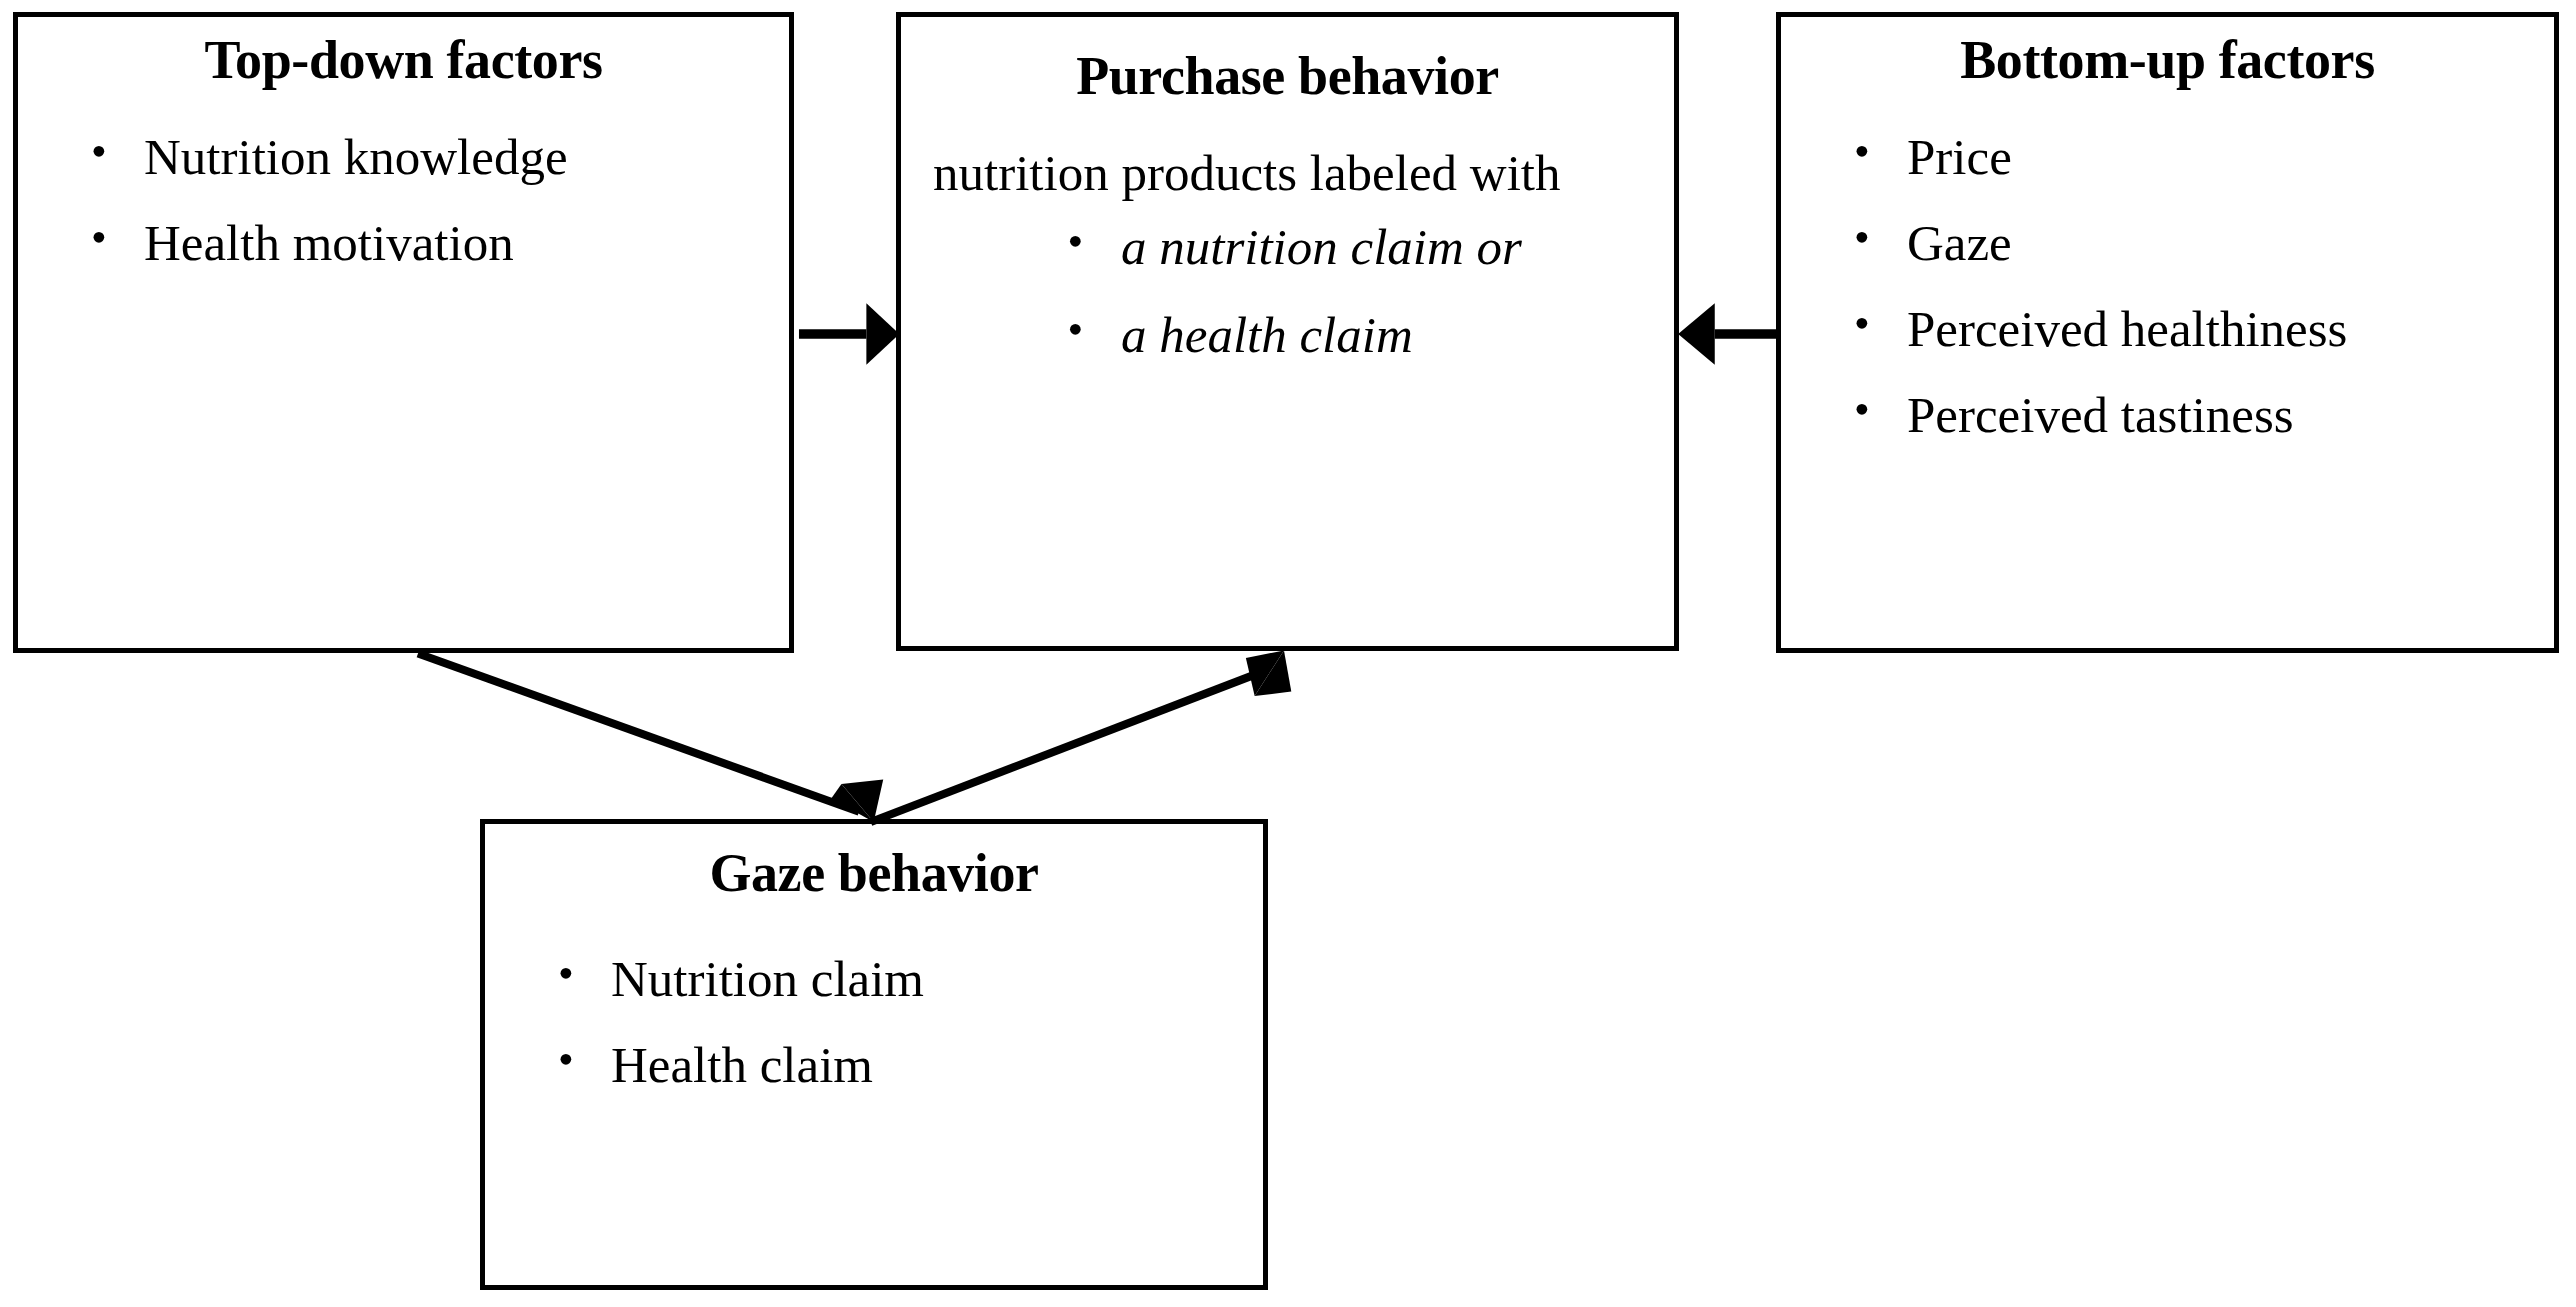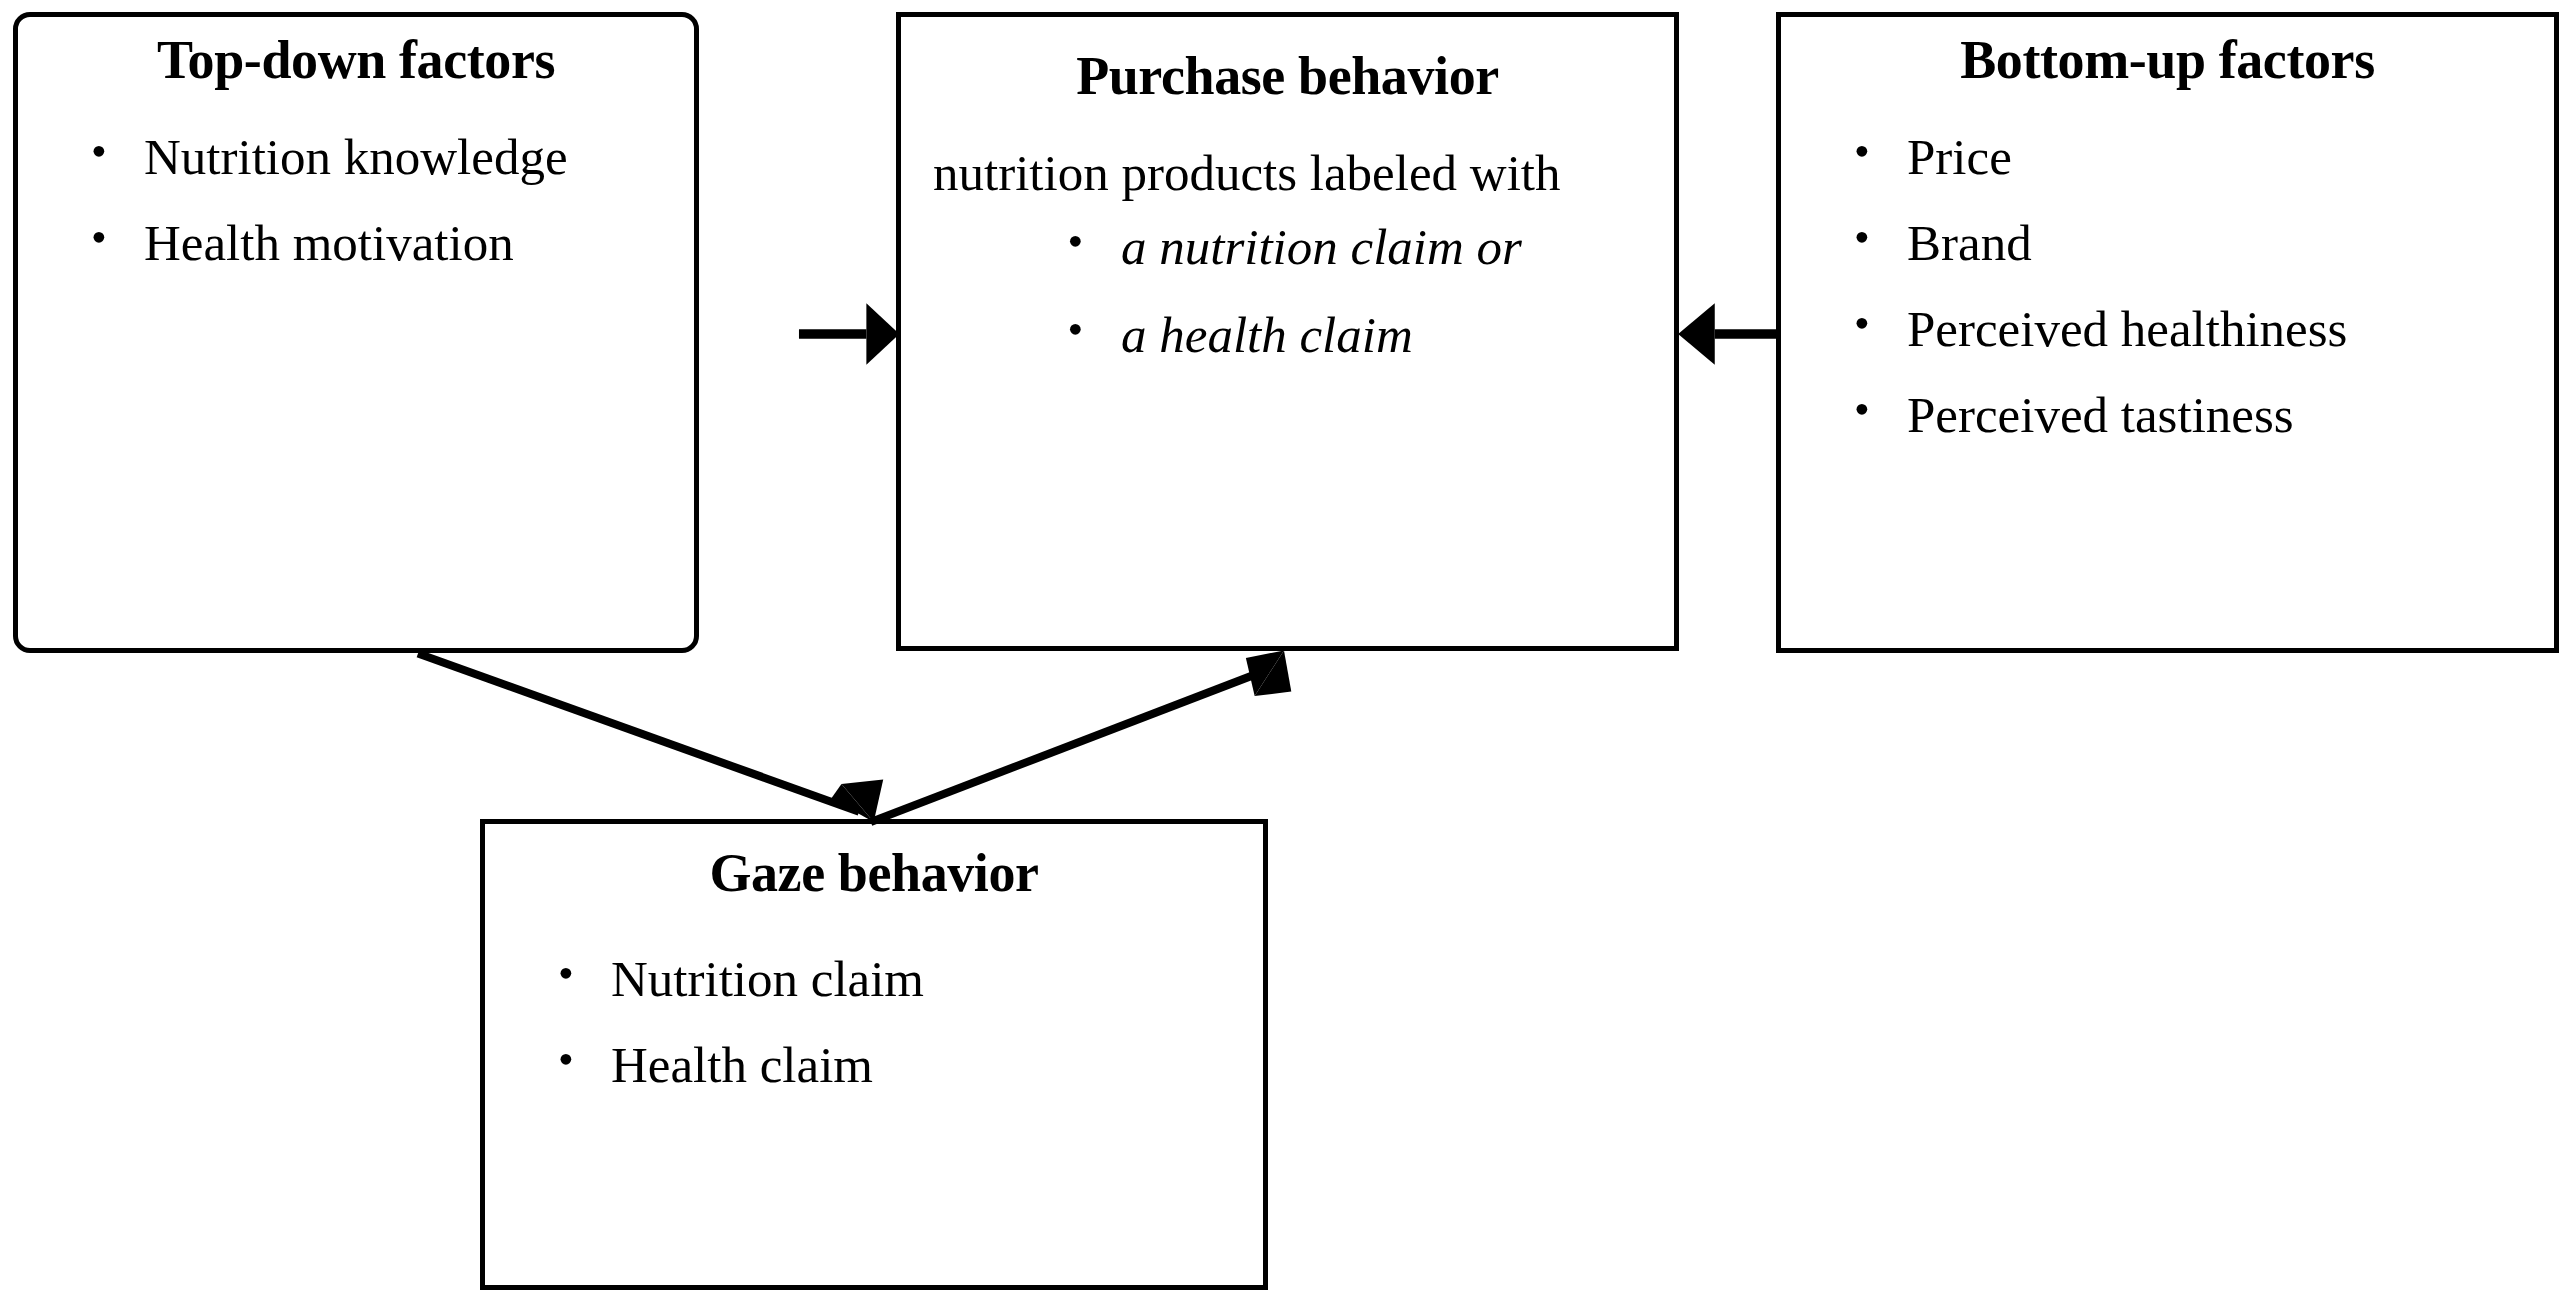--- a/index.html
+++ b/index.html
@@ -58,21 +58,21 @@
     line-height: 1.0;
   }
   ul.bullets.indented > li {
     padding-left: 220px;
   }
   ul.bullets.indented > li::before {
     left: 166px;
   }
 
   
-  #box-topdown   { left: 13px;   top: 11.7px;   width: 686px; height: 641px; border-radius: 17px; }
+  #box-topdown   { left: 13px;   top: 11.7px;   width: 781px; height: 641px; }
   #box-purchase  { left: 896px; top: 11.7px;   width: 783px; height: 639px; }
   #box-bottomup  { left: 1776px; top: 11.7px;   width: 783px; height: 641px; }
   #box-gaze      { left: 480px;  top: 819px; width: 788px; height: 471px; }
 
   #box-topdown .box-title  { margin-top: 16px; }
   #box-purchase .box-title { margin-top: 32px; }
   #box-bottomup .box-title { margin-top: 16px; text-align: center; }
   #box-gaze .box-title     { margin-top: 22px; }
 
   #box-topdown  ul.bullets { margin-top: 45px; }
@@ -115,21 +115,21 @@
     <ul class="bullets indented">
       <li>a nutrition claim or</li>
       <li>a health claim</li>
     </ul>
   </div>
 
   <div class="box" id="box-bottomup">
     <div class="box-title">Bottom-up factors</div>
     <ul class="bullets">
       <li>Price</li>
-      <li>Brand</li>
+      <li>Gaze</li>
       <li>Perceived healthiness</li>
       <li>Perceived tastiness</li>
     </ul>
   </div>
 
   <div class="box" id="box-gaze">
     <div class="box-title">Gaze behavior</div>
     <ul class="bullets">
       <li>Nutrition claim</li>
       <li>Health claim</li>

